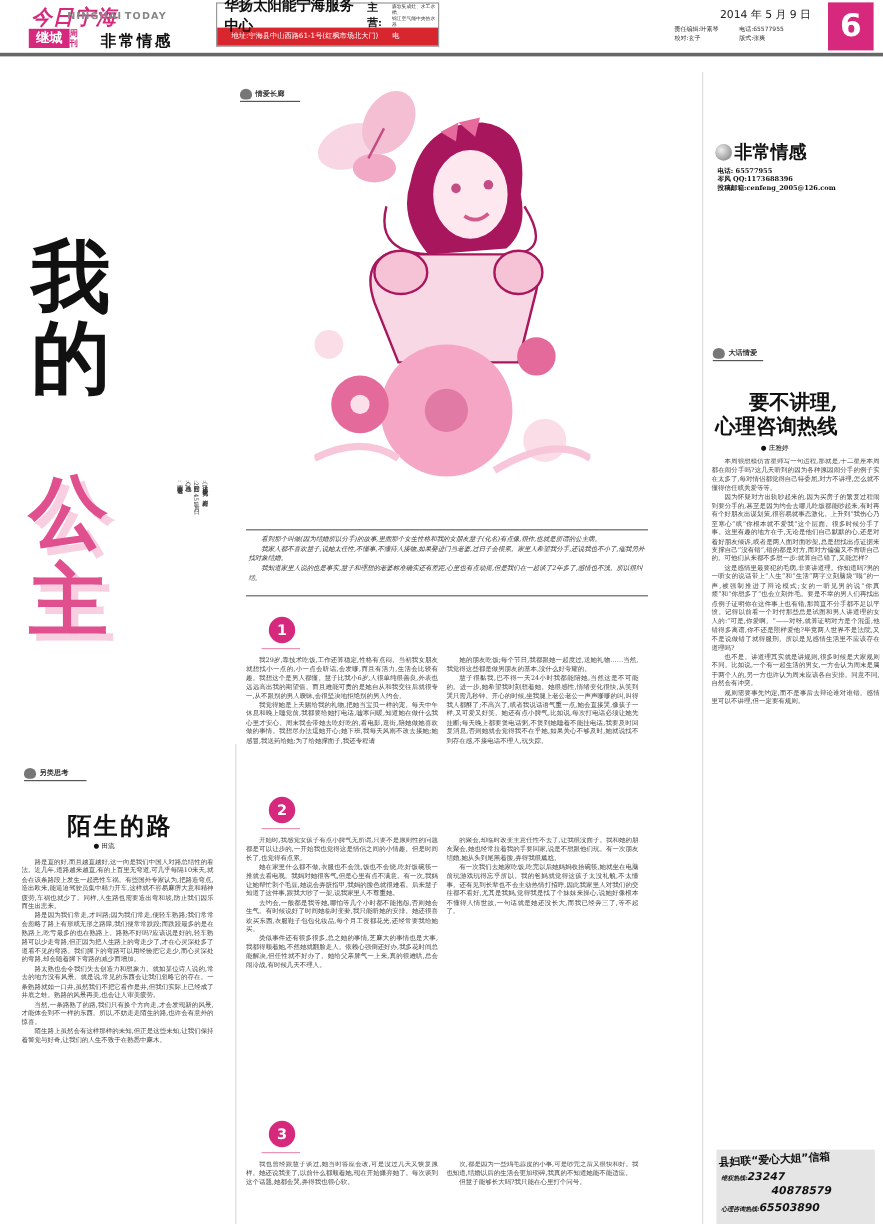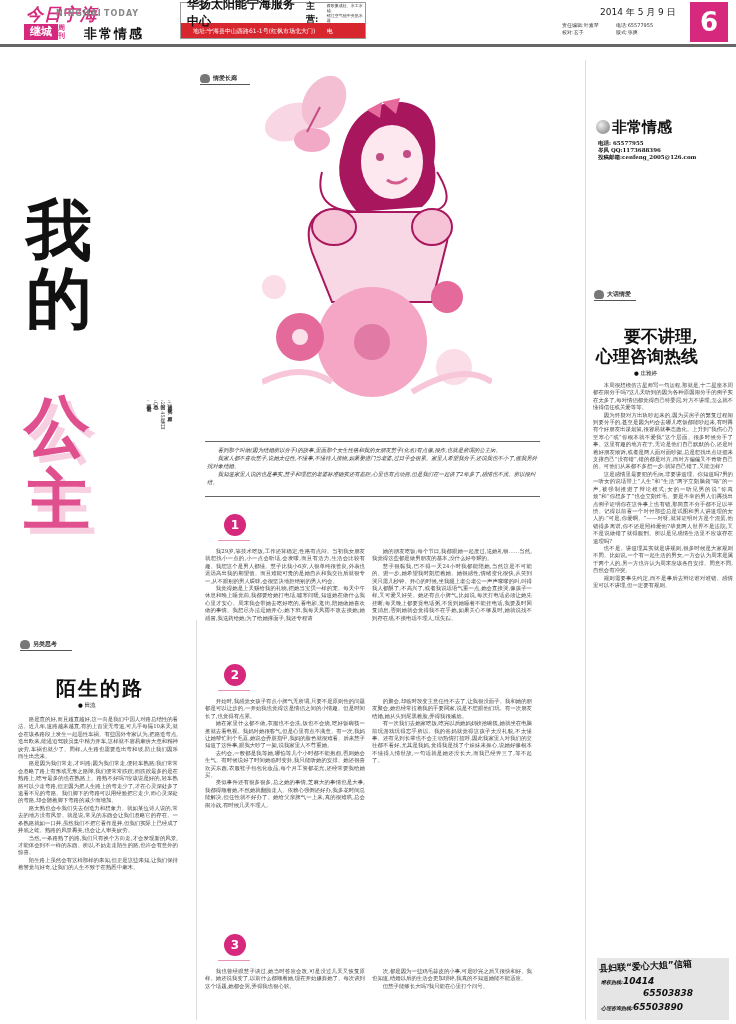--- a/index.html
+++ b/index.html
@@ -231,19 +231,19 @@
   <p>本周很想模仿古星师写一句运程,那就是,十二星座本周都在闹分手吗?这几天听到的因为各种原因闹分手的例子实在太多了,每对情侣都觉得自己特委屈,对方不讲理,怎么就不懂得信任或关爱等等。</p>
   <p>因为怀疑对方出轨吵起来的,因为买房子的繁复过程闹到要分手的,甚至是因为约会去哪儿吃饭都能吵起来,有时再有个好朋友出谋划策,很容易就事态激化。上升到“我伤心乃至寒心”或“你根本就不爱我”这个层面。很多时候分手了事。这里有趣的地方在于,无论是他们自己默默的心,还是对着好朋友倾诉,或者是两人面对面吵架,总是想找出点证据来支撑自己“没有错”,错的都是对方,而对方偏偏又不肯听自己的。可他们从来都不多想一步:就算自己错了,又能怎样?</p>
   <p>这是感情里最要犯的毛病,非要讲道理。你知道吗?男的一听女的说话带上“人生”和“生活”两字立刻脑袋“嗡”的一声,被强制推进了辩论模式;女的一听见男的说“你真烦”和“你想多了”也会立刻炸毛。要是不幸的男人们再找出点例子证明你在这件事上也有错,那简直不分手都不足以平愤。记得以前看一个对付那些总是试图和男人讲道理的女人的:“可是,你爱啊。”——对呀,就算证明对方是个混蛋,他错得多离谱,你不还是照样爱他?毕竟两人世界不是法院,又不是说做错了就得服刑。所以是见感情生活里不应该存在道理吗?</p>
   <p>也不是。讲道理其实就是讲规则,很多时候是大家规则不同。比如说,一个有一起生活的男女,一方会认为周末是属于两个人的,另一方也许认为周末应该各自安排。同意不同,自然会有冲突。</p>
   <p>规则需要事先约定,而不是事后去辩论谁对谁错。感情里可以不讲理,但一定要有规则。</p>
 </div>
 
 <div class="abs adbox">
   <div class="ad-head">县妇联“爱心大姐”信箱</div>
   <div class="ad-line" style="left:4px;top:18px;">
-    <span class="ad-lbl">维权热线:</span><span>10414</span>
-  </div>
-  <div class="ad-line" style="left:46px;top:30px;">65503838</div>
+    <span class="ad-lbl">维权热线:</span><span>23247</span>
+  </div>
+  <div class="ad-line" style="left:46px;top:30px;">40878579</div>
   <div class="ad-line" style="left:4px;top:44px;">
     <span class="ad-lbl">心理咨询热线:</span><span>65503890</span>
   </div>
 </div>
 
 </body></html>

